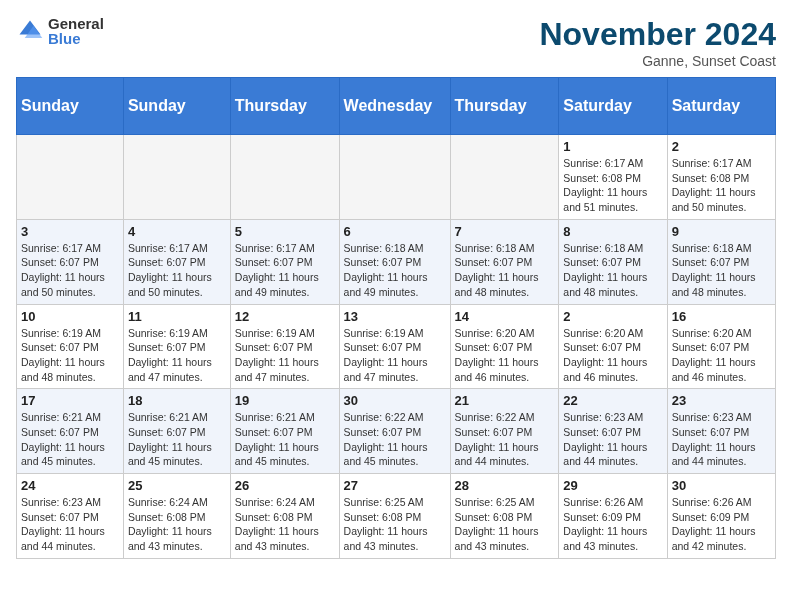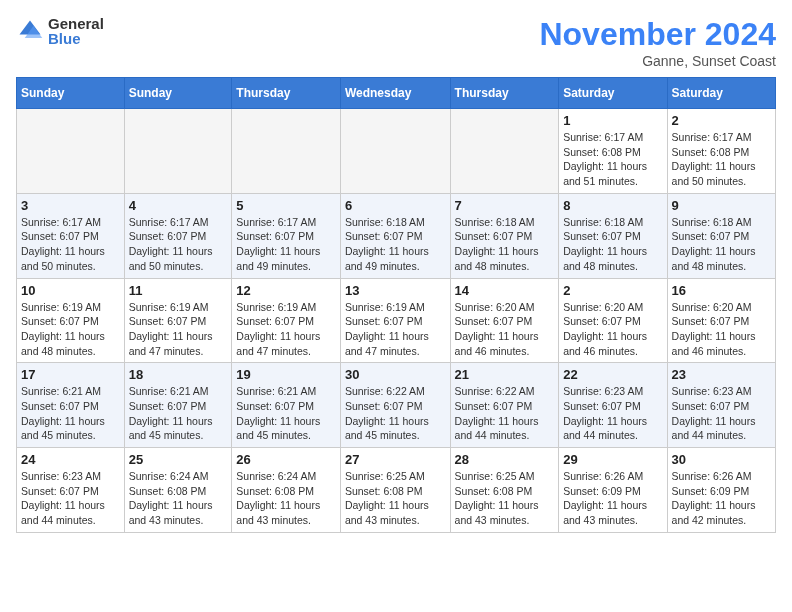--- a/index.html
+++ b/index.html
@@ -39,37 +39,37 @@
     .logo-icon {
       width: 28px;
       height: 28px;
     }
     .title-area {
       text-align: right;
     }
     .month-title {
       font-size: 32px;
       font-weight: bold;
-      color: #3b82f6;
+      color: #0c4a6e;
     }
     .location {
       font-size: 14px;
       color: #555;
     }
     .calendar {
       width: 100%;
       border-collapse: collapse;
       font-size: 11px;
     }
     .calendar th {
       background: #3a7bd5;
       color: #fff;
-      padding: 8px 4px;
+      padding: 19px 4px;
       text-align: left;
-      font-size: 12px;
+      font-size: 16px;
       border: 1px solid #2a6bc5;
     }
     .calendar td {
       border: 1px solid #ccc;
       vertical-align: top;
       padding: 4px;
       width: 113px;
       min-height: 80px;
       background: #fff;
     }

